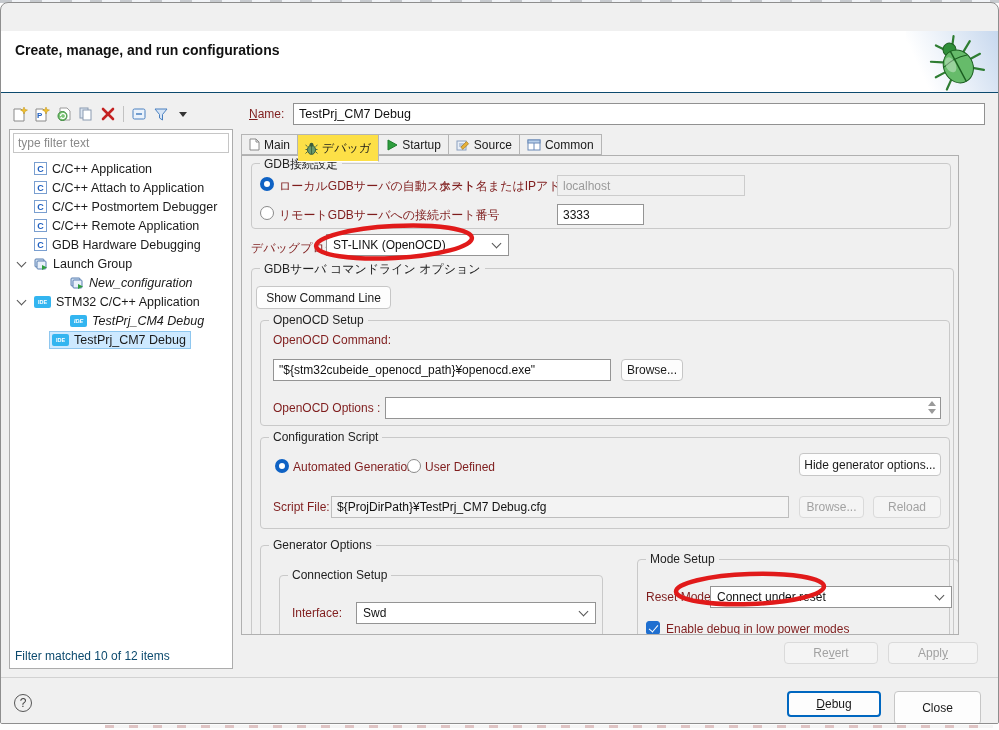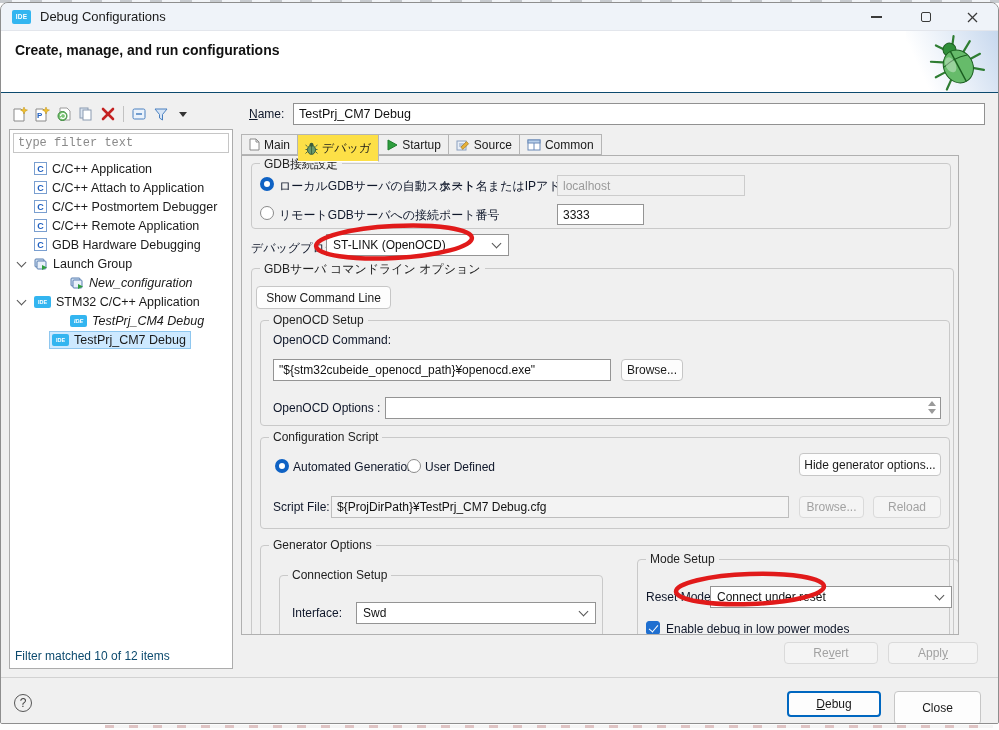--- a/index.html
+++ b/index.html
@@ -38,37 +38,37 @@
   
   .toolbar { position:absolute; left:10px; top:11px; height:20px; display:flex; align-items:center; gap:4px; }
   .tbtn { width:18px; height:18px; display:flex; align-items:center; justify-content:center; position:relative; }
   .tsep { width:1px; height:16px; background:#c2c2c2; margin:0 2px; }
   .menu-arrow { width:0; height:0; border-left:4px solid transparent; border-right:4px solid transparent; border-top:5px solid #333; }
   .p-glyph { position:absolute; left:4px; top:6px; font-size:8px; font-weight:bold; color:#2060c0; }
 
   
   .leftbox { position:absolute; left:8px; top:36px; width:224px; height:540px; background:#fff; border:1px solid #acacac; }
   .filter-input { position:absolute; left:3px; top:3px; width:216px; height:20px; border:1px solid #c6c6c6;
-    font-size:12px; padding:0 4px; color:#222; font-family:Liberation Mono, monospace; }
+    font-size:12px; padding:0 4px; color:#222; font-family:Liberation Sans, sans-serif; }
   .filter-input::placeholder { color:#8a8a8a; }
   .tree { position:absolute; left:0; top:29px; right:0; }
   .trow { position:relative; height:19px; display:flex; align-items:center; font-size:12.5px; color:#1a1a1a; white-space:nowrap; }
   .trow .chev8 { position:absolute; left:8px; }
   .ind1 { padding-left:24px; } .ind2 { padding-left:60px;font-style:italic; }
   .ticon { display:inline-flex; align-items:center; justify-content:center; margin-right:5px; }
   .c-icon { width:13px; height:13px; background:#fff; border:1px solid #7a9fd0; color:#2060c0;
     font-size:9px; font-weight:bold; display:flex; align-items:center; justify-content:center; }
   .ide-icon { width:17px; height:12px; background:#33b5f0; border-radius:2px; color:#fff;
     font-size:5.5px; font-weight:bold; display:flex; align-items:center; justify-content:center; }
   .sel-wrap { display:inline-flex; align-items:center; background:#cde9ff; border:1px solid #8fc7ef; padding:1px 4px 1px 2px; }
   .chevron { width:7px; height:7px; border-right:1.5px solid #555; border-bottom:1.5px solid #555; transform:rotate(45deg); margin-top:-3px; }
   .filter-status { position:absolute; left:5px; bottom:5px; font-size:12px; color:#0c4a6e; }
 
   
-  .lbl { position:absolute; font-size:12px; color:#0f172a; white-space:nowrap; }
+  .lbl { position:absolute; font-size:12px; color:#7f1d1d; white-space:nowrap; }
   .name-input { position:absolute; left:292px; top:10px; width:692px; height:22px; border:1px solid #919191;
     background:#fff; font-size:12.5px; padding:0 5px; font-family:inherit; color:#111; }
 
   .tabs { position:absolute; left:240px; top:41px; height:21px; display:flex; z-index:3; }
   .tab { display:flex; align-items:center; gap:4px; padding:0 7px; font-size:12px; color:#1a1a1a;
     background:#efefef; border:1px solid #b5b5b5; border-left:none; height:21px; }
   .tab:first-child { border-left:1px solid #b5b5b5; }
   .tab.selected { background:#fde047; height:28px; border-bottom:1px solid #fff;text-align:right; }
 
   .content { position:absolute; left:240px; top:62px; width:718px; height:480px; background:#f0f0f0;
@@ -114,38 +114,20 @@
 </style>
 </head>
 <body>
 
 <div class="stage">
   <div class="artifact-top"></div>
   <div class="artifact-bottom"></div>
 
   <div class="window">
 
-    <div class="titlebar">
-      <div class="app-icon">IDE</div>
-      <div class="title-text">Debug Configurations</div>
-      <div class="wc wc-min">
-          <i></i>
-        </div>
-      <div class="wc wc-max">
-          <i></i>
-        </div>
-      <div class="wc wc-close">
-        <svg width="11" height="11" viewBox="0 0 11 11">
-          <g stroke="#3a3a3a" stroke-width="1.3">
-              <line x1="1" y1="1" x2="10" y2="10"></line>
-              <line x1="10" y1="1" x2="1" y2="10"></line>
-            </g>
-        </svg>
-      </div>
-    </div>
 
     <div class="header">
       <div class="header-art"></div>
       <div class="header-title">Create, manage, and run configurations</div>
       <svg class="annotation" style="right:12px; top:1px;" width="60" height="60" viewBox="0 0 60 60">
         <g transform="rotate(-28 30 30)">
           <g stroke="#2e7d32" stroke-width="2.2" stroke-linecap="round">
             <line x1="18" y1="24" x2="8" y2="18"></line>
               <line x1="16" y1="34" x2="5" y2="34"></line>
             <line x1="18" y1="43" x2="9" y2="50"></line>

